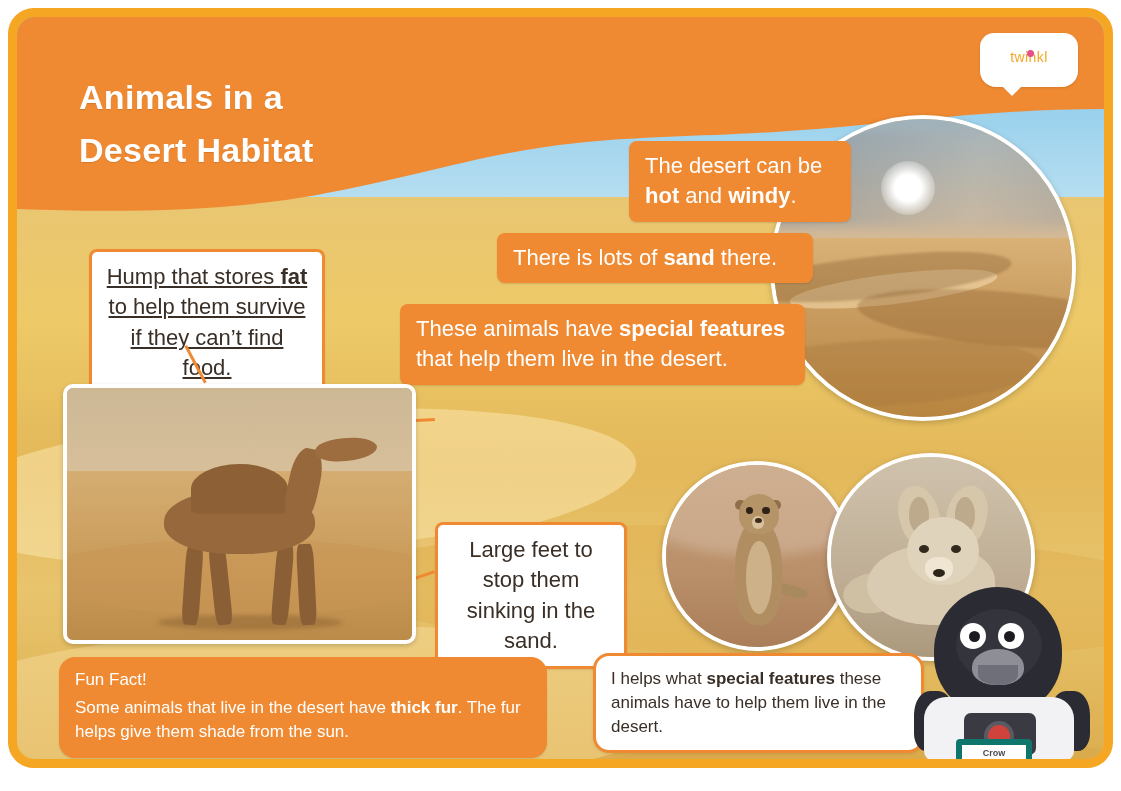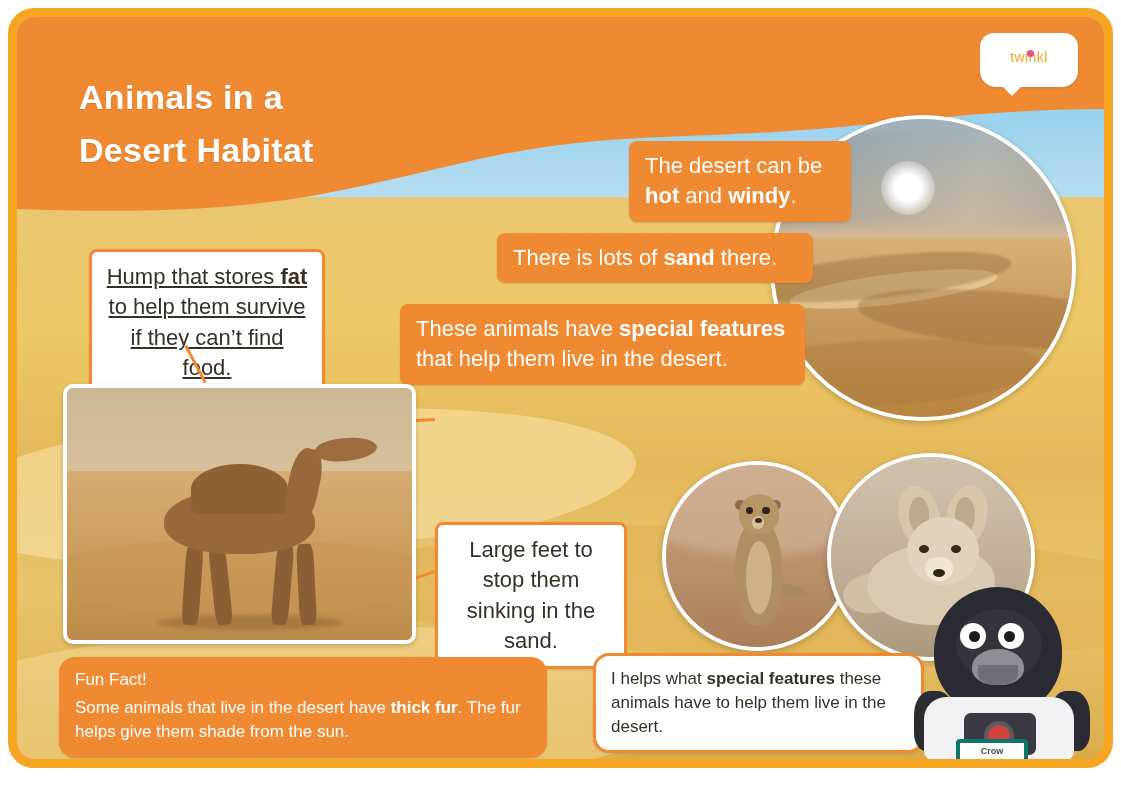--- a/index.html
+++ b/index.html
@@ -392,21 +392,21 @@
   .crow-camera {
     position: absolute; left: 52px; top: 134px; width: 72px; height: 42px;
     background: #3a3a42; border-radius: 7px;
   }
   .crow-lens {
     position: absolute; left: 72px; top: 142px; width: 30px; height: 30px;
     border-radius: 50%; background: #d0433c; border: 4px solid #5a5a64; box-sizing: border-box;
   }
   .crow-namebadge {
     position: absolute; left: 44px; top: 160px; width: 64px; height: 18px;
-    background: #ffffff; border-radius: 4px; border: 4px solid #0f766e;
+    background: #ffffff; border-radius: 4px; border: 6px solid #0f766e;
     font-size: 9px; color: #4a4a52; text-align: center; line-height: 17px;
     font-weight: bold;
   }
 </style>
 </head>
 <body>
 
 <div id="poster">
   <div class="frame">
     <div class="inner">

